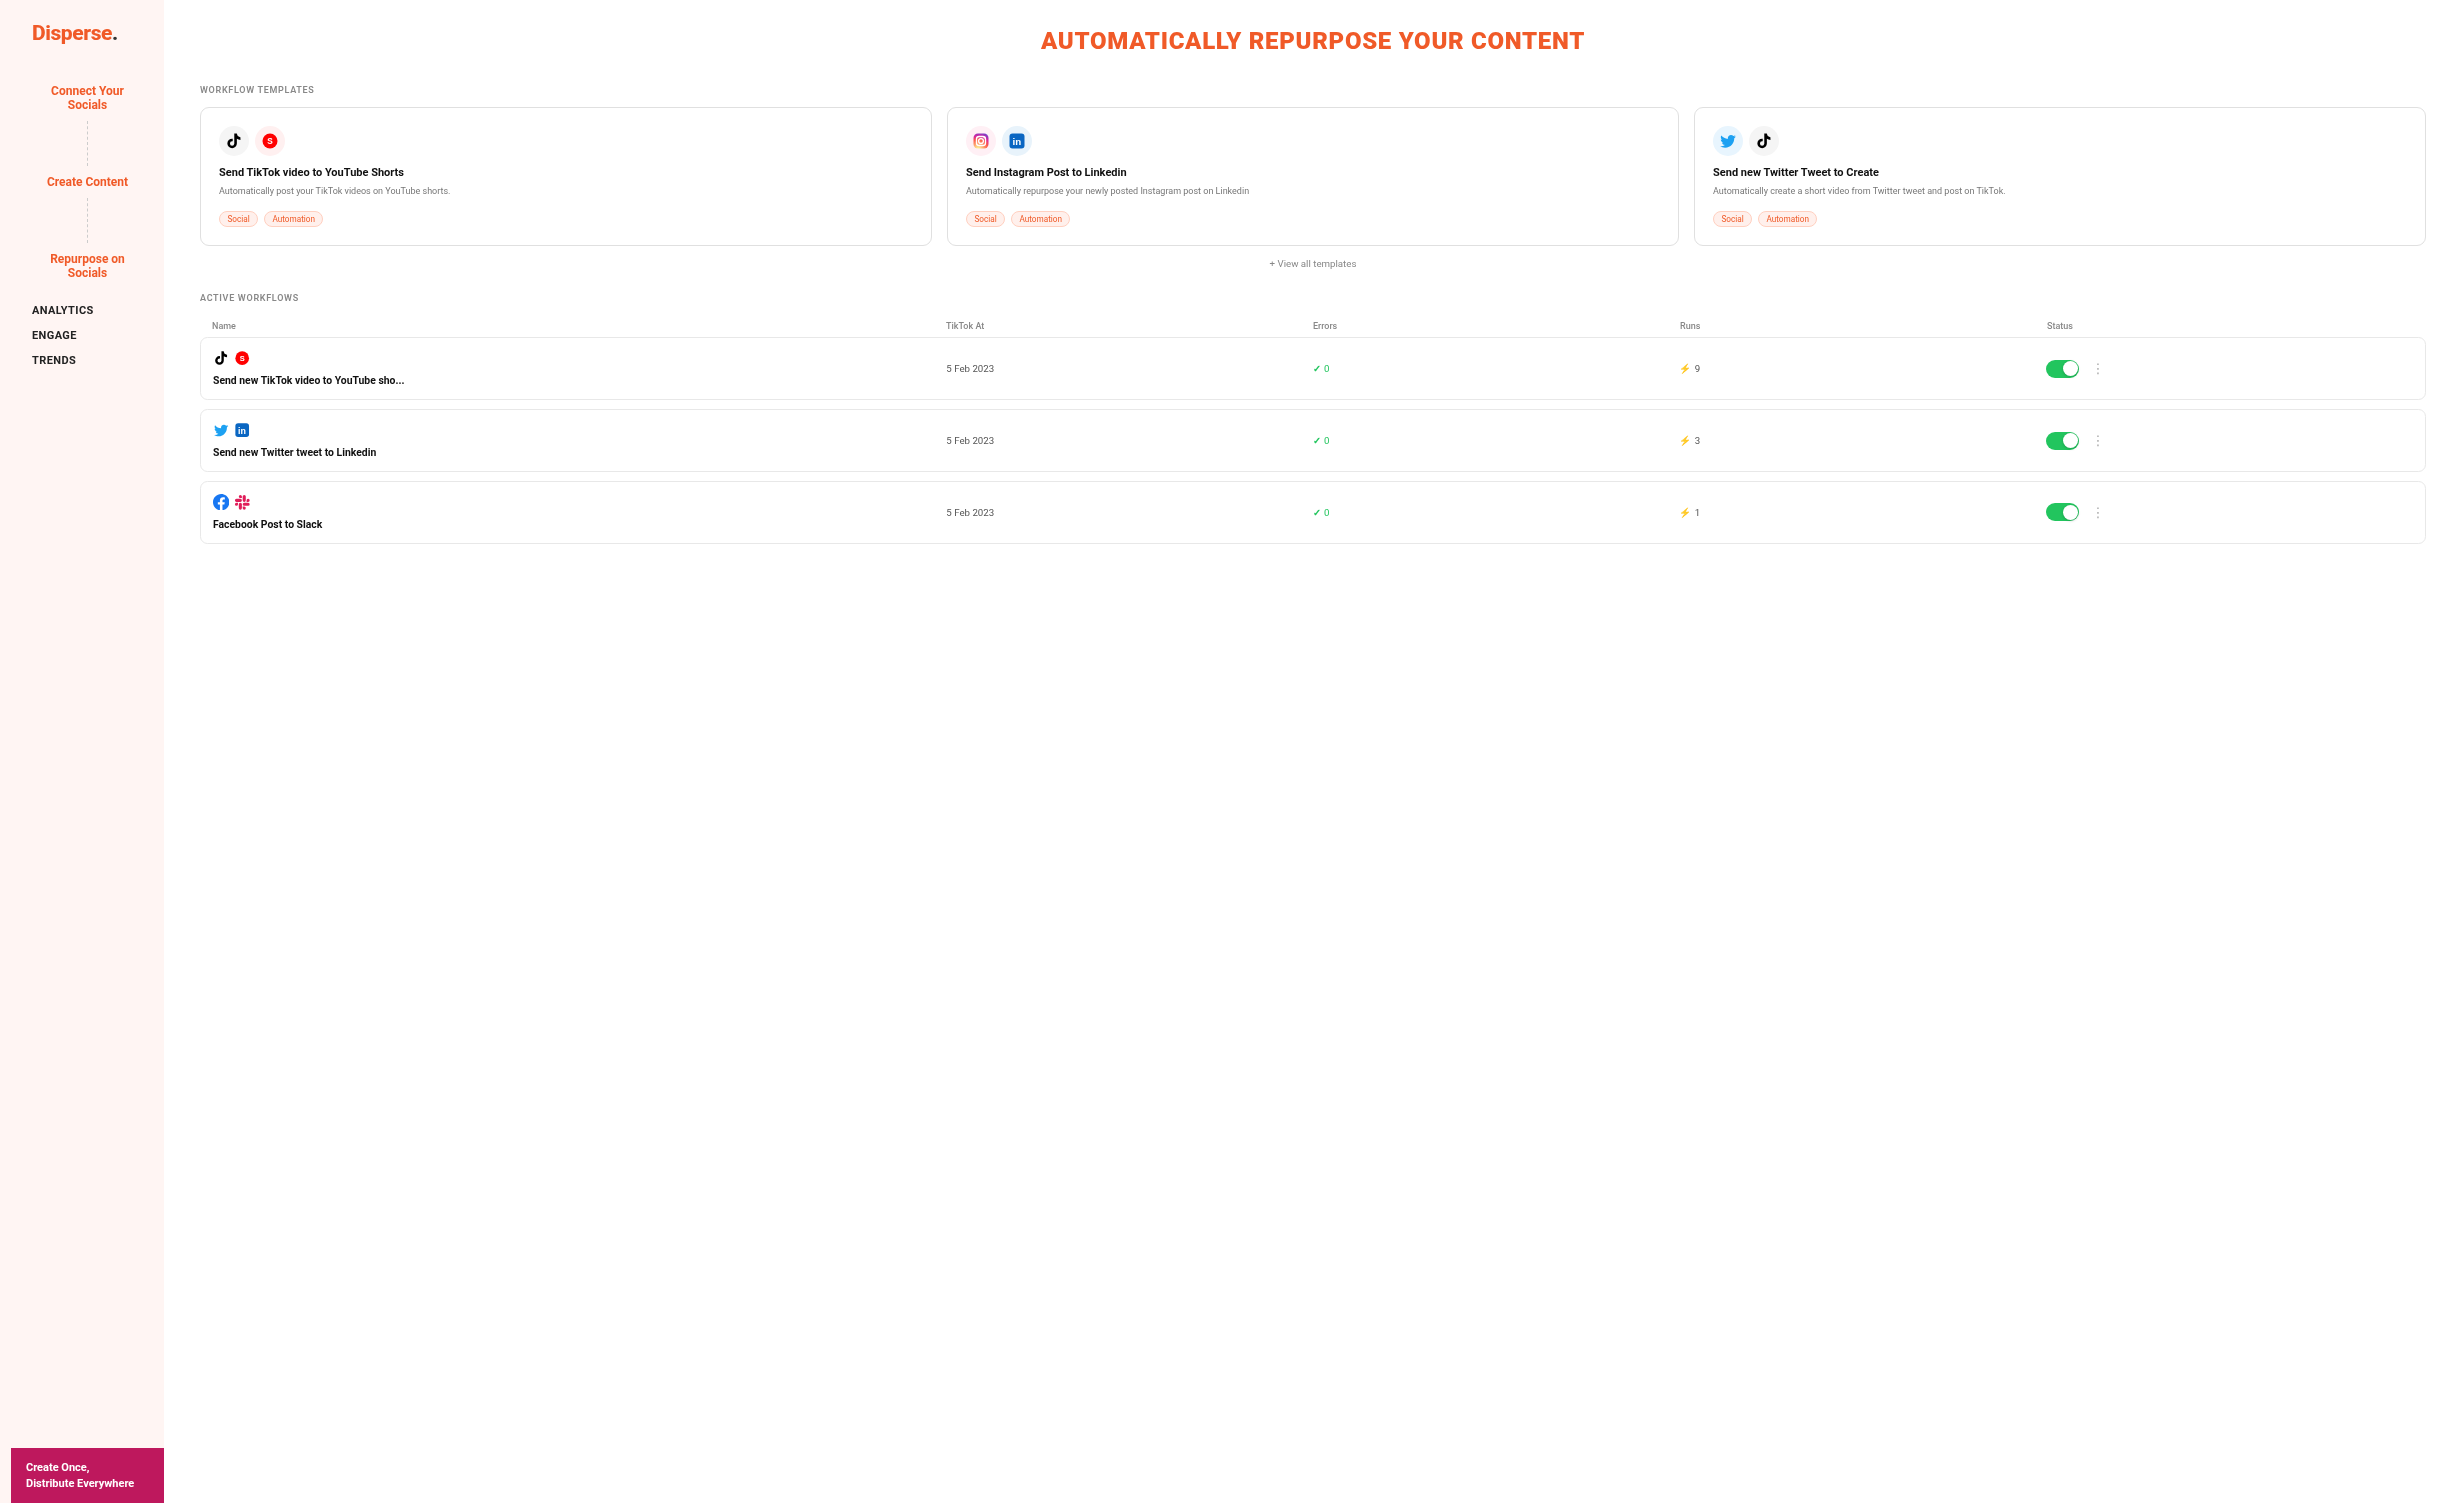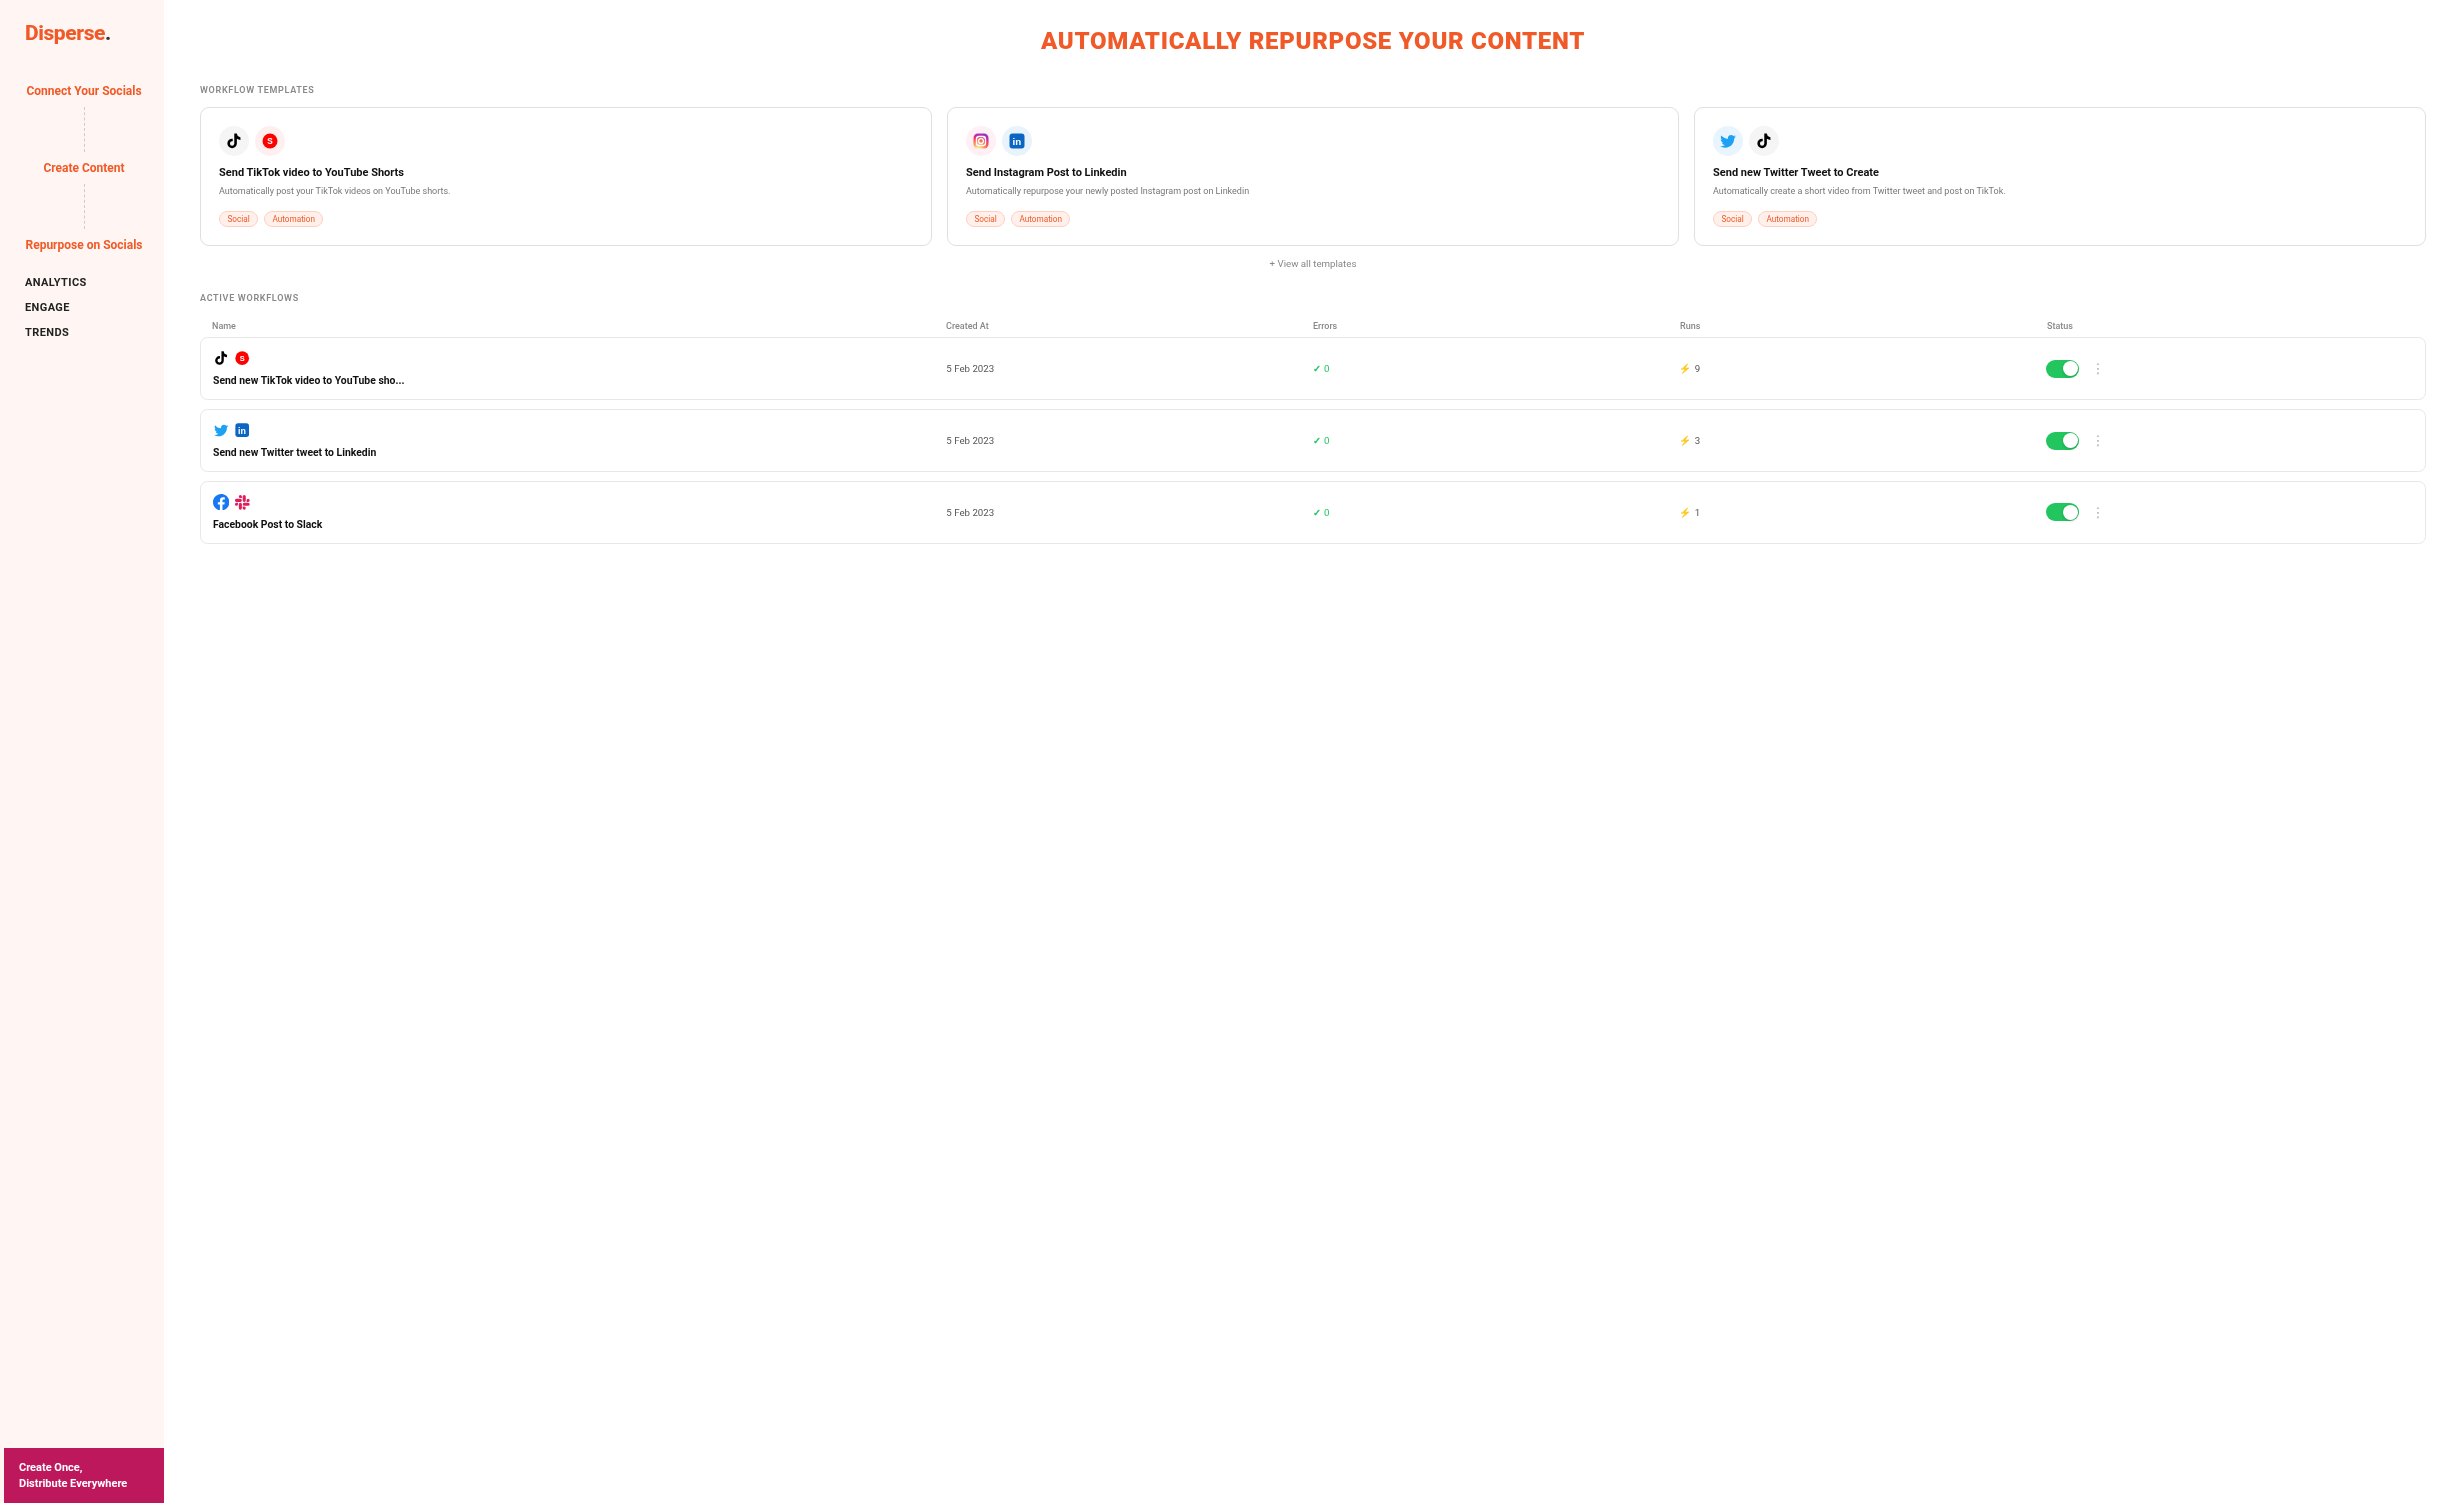--- a/index.html
+++ b/index.html
@@ -5,21 +5,21 @@
     * { margin: 0; padding: 0; box-sizing: border-box; }
     body { font-family: -apple-system, BlinkMacSystemFont, 'Segoe UI', Roboto, sans-serif; display: flex; height: 100vh; background: #fff; }
 
     
     .sidebar {
       width: 164px;
       min-width: 164px;
       background: #fff5f3;
       display: flex;
       flex-direction: column;
-      padding: 21px 0 0 4px;
+      padding: 21px 0 0 11px;
       position: relative;
       height: 100vh;
     }
     .logo {
       padding: 0 21px 30px 21px;
       font-size: 21px;
       font-weight: 800;
       color: #f05a28;
       letter-spacing: -0.4px;
     }
@@ -397,21 +397,21 @@
     </div>
   </div>
 
   <div class="view-all">+ View all templates</div>
 
   <div class="workflows-section">
     <div class="section-label">ACTIVE WORKFLOWS</div>
 
     <div class="workflows-table-header">
       <span>Name</span>
-      <span>Created At</span>
+      <span>TikTok At</span>
       <span>Errors</span>
       <span>Runs</span>
       <span>Status</span>
     </div>
 
     <div class="workflow-row">
       <div class="workflow-name-cell">
         <div class="workflow-icons">
           <span>
             <svg width="16.4" height="16.4" viewBox="0 0 24 24" fill="none">

